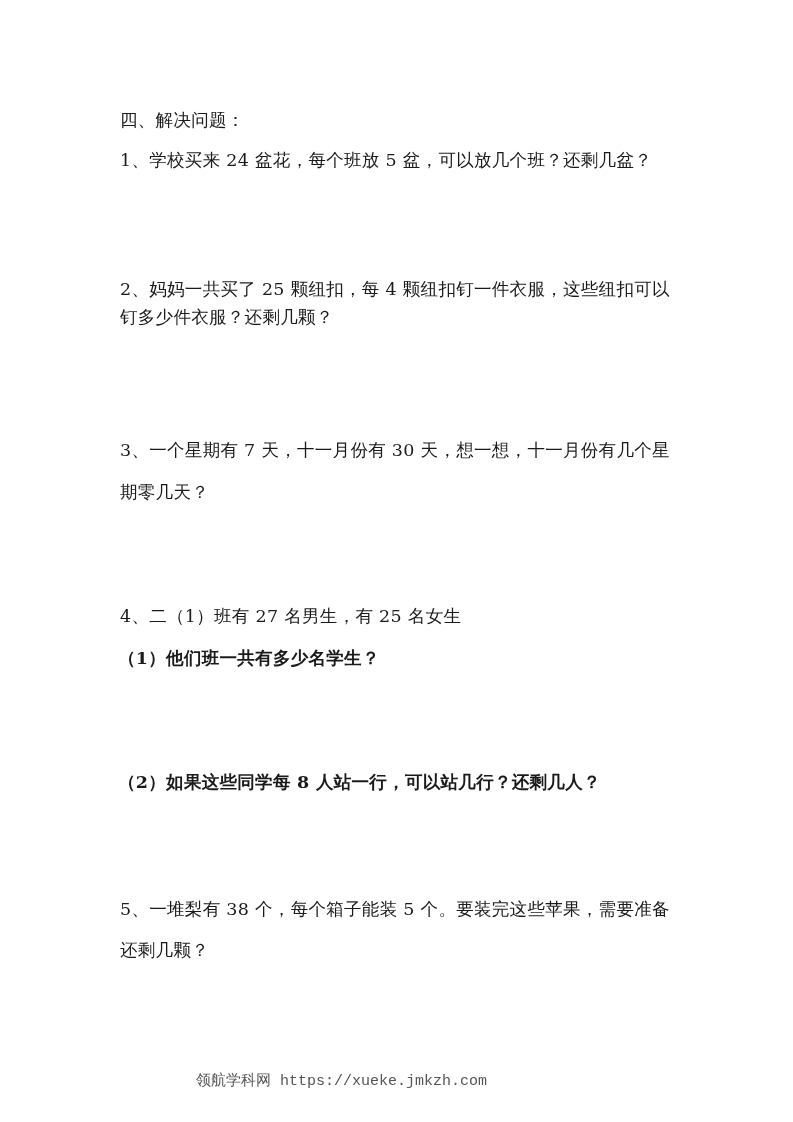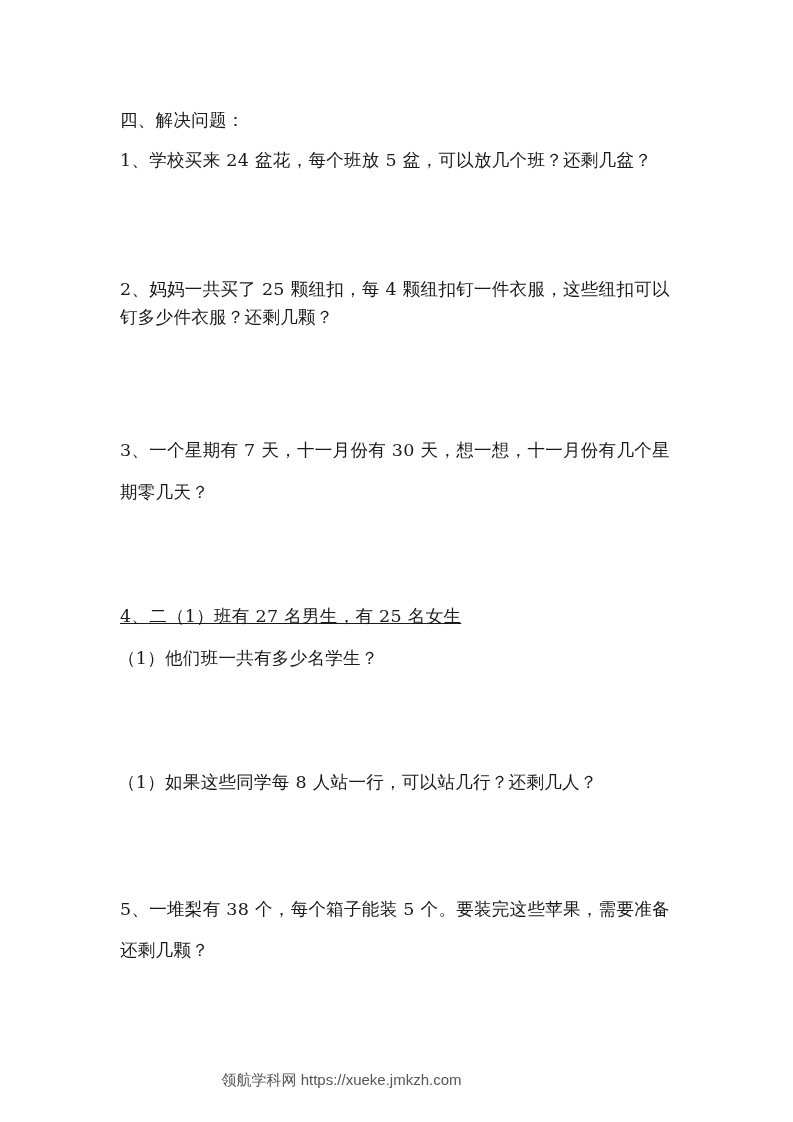--- a/index.html
+++ b/index.html
@@ -1,21 +1,21 @@
 <!DOCTYPE html>
 <html><head>
 <meta charset="utf-8">
 <style>
   html, body { margin: 0; padding: 0; background: #ffffff; }
   body { width: 793px; height: 1122px; position: relative; overflow: hidden;
          font-family: "DejaVu Serif", "Liberation Serif", serif; color: #1a1a1a; }
   .line { position: absolute; left: 120px; font-size: 17.5px; letter-spacing: 0.3px; white-space: nowrap; }
-  .sub { left: 118px; }
+  .sub { left: 118px; font-weight: bold; }
   .footer { position: absolute; top: 1071px; left: 0; width: 683px; text-align: center;
-            font-family: Liberation Sans, sans-serif; font-size: 15px; color: #555555; }
+            font-family: Liberation Mono, monospace; font-size: 15px; color: #555555; }
 </style>
 </head>
 <body>
 
 <div>
   <div class="line" style="top:108px;text-align:right;">四、解决问题：</div>
 
   <div>
     <div class="line" style="top:148px;">1、学校买来 24 盆花，每个班放 5 盆，可以放几个班？还剩几盆？</div>
   </div>
@@ -24,23 +24,23 @@
     <div class="line" style="top:277px;">2、妈妈一共买了 25 颗纽扣，每 4 颗纽扣钉一件衣服，这些纽扣可以</div>
     <div class="line" style="top:305px;">钉多少件衣服？还剩几颗？</div>
   </div>
 
   <div>
     <div class="line" style="top:438px;">3、一个星期有 7 天，十一月份有 30 天，想一想，十一月份有几个星</div>
     <div class="line" style="top:480px;">期零几天？</div>
   </div>
 
   <div>
-    <div class="line" style="top:604px;text-decoration:underline;">4、二（1）班有 27 名男生，有 25 名女生</div>
+    <div class="line" style="top:604px;">4、二（1）班有 27 名男生，有 25 名女生</div>
     <div class="line sub" style="top:646px;">（1）他们班一共有多少名学生？</div>
-    <div class="line sub" style="top:770px;">（1）如果这些同学每 8 人站一行，可以站几行？还剩几人？</div>
+    <div class="line sub" style="top:770px;">（2）如果这些同学每 8 人站一行，可以站几行？还剩几人？</div>
   </div>
 
   <div>
     <div class="line" style="top:897px;">5、一堆梨有 38 个，每个箱子能装 5 个。要装完这些苹果，需要准备</div>
     <div class="line" style="top:938px;">还剩几颗？</div>
   </div>
 
   <div class="footer">领航学科网 https://xueke.jmkzh.com</div>
 </div>
 

